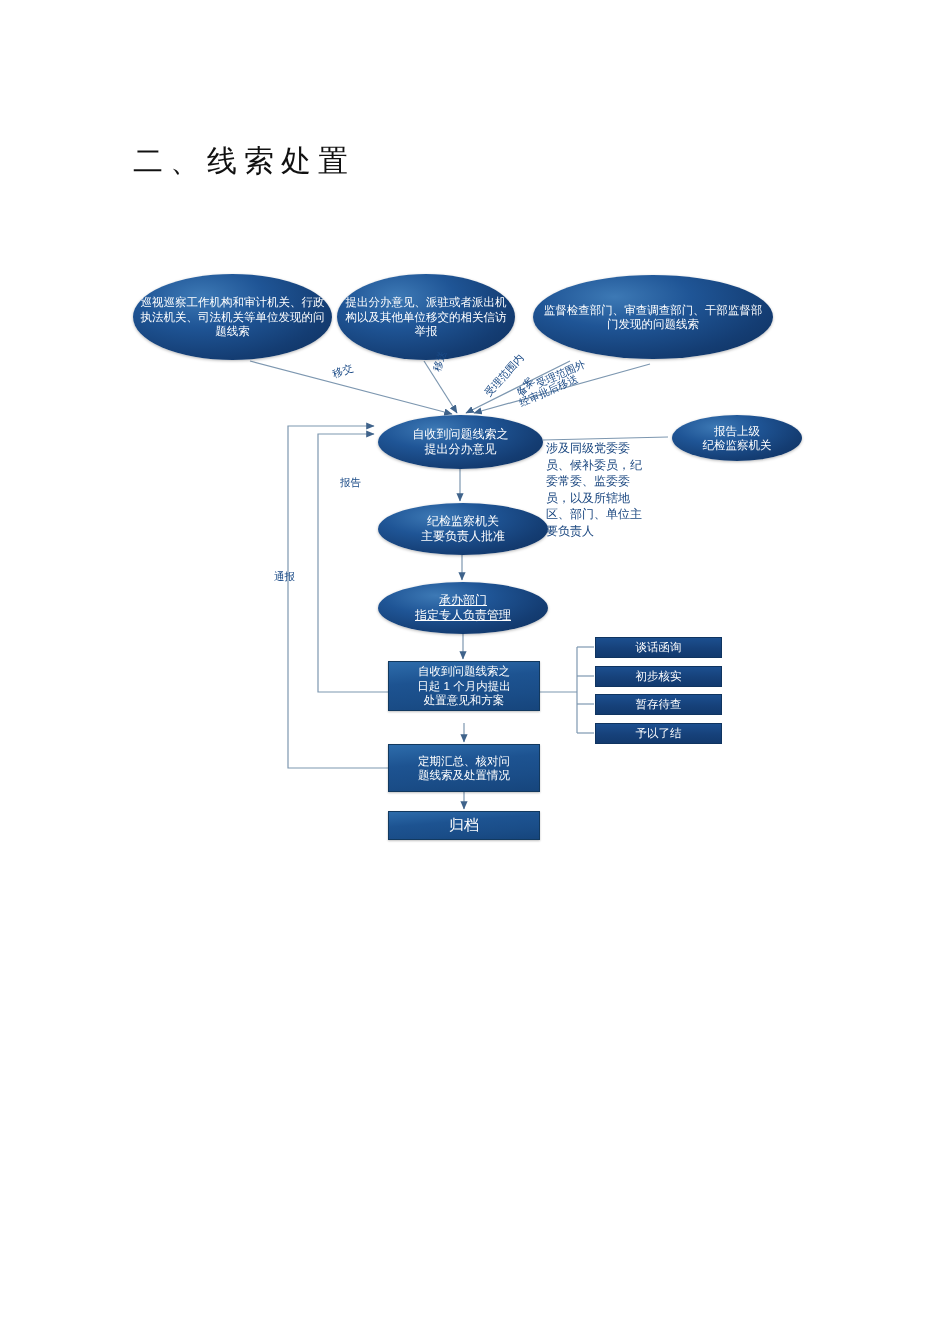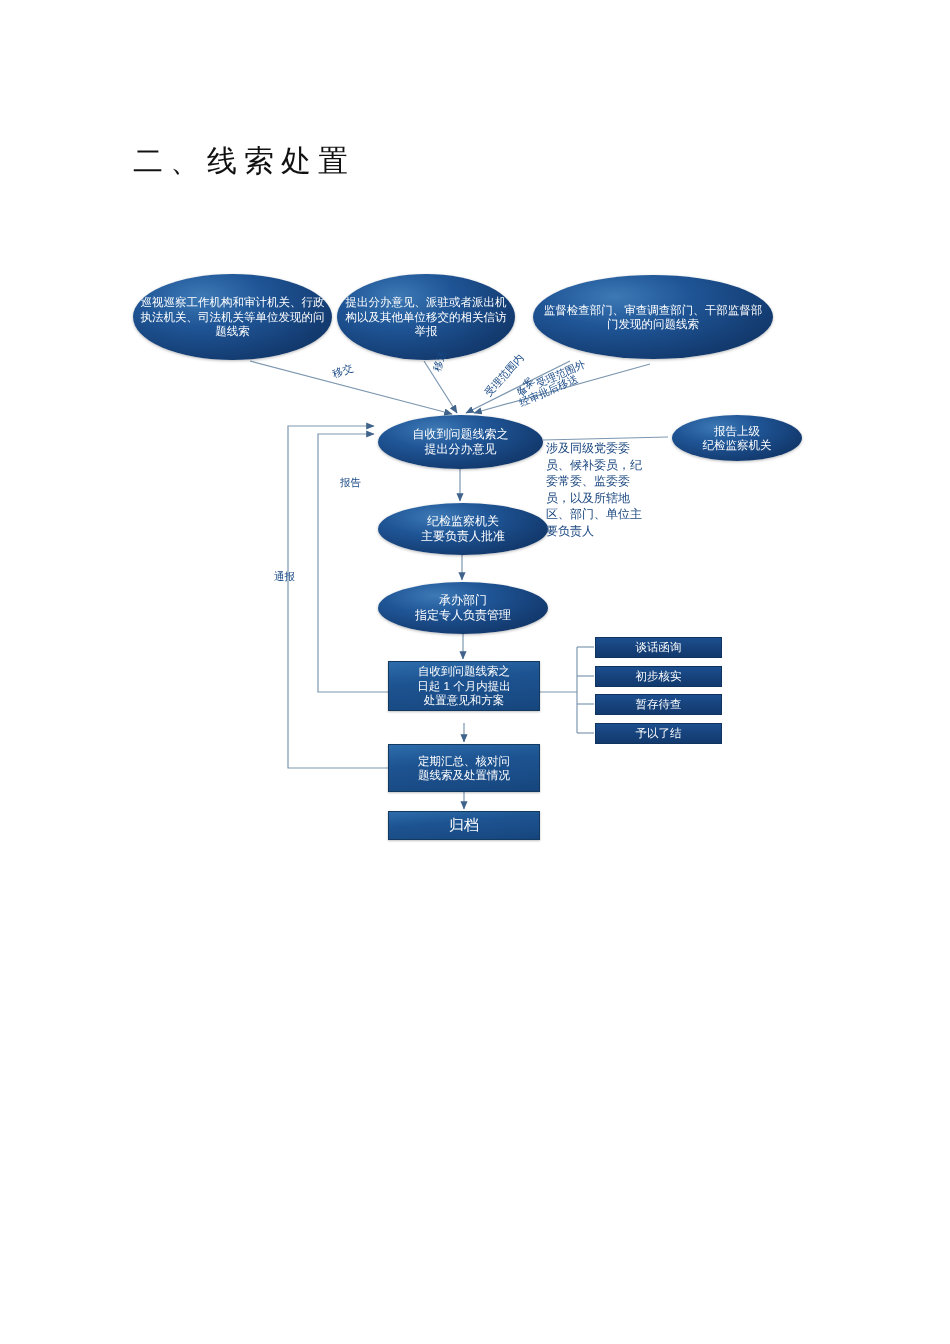--- a/index.html
+++ b/index.html
@@ -167,21 +167,21 @@
     <span style="white-space: pre-line;">报告上级
 纪检监察机关</span>
   </div>
 
   <div class="node ellipse" id="n-approve">
     <span style="white-space: pre-line;">纪检监察机关
 主要负责人批准</span>
   </div>
 
   <div class="node ellipse" id="n-dept">
-    <span style="white-space: pre-line;">承办部门
+    <span style="white-space: pre-line; text-decoration: underline;">承办部门
 指定专人负责管理</span>
   </div>
 
   <div class="node rect" id="n-opinion">
     <span style="white-space: pre-line;">自收到问题线索之
 日起 1 个月内提出
 处置意见和方案</span>
   </div>
 
   <div class="node rect" id="n-summary">

